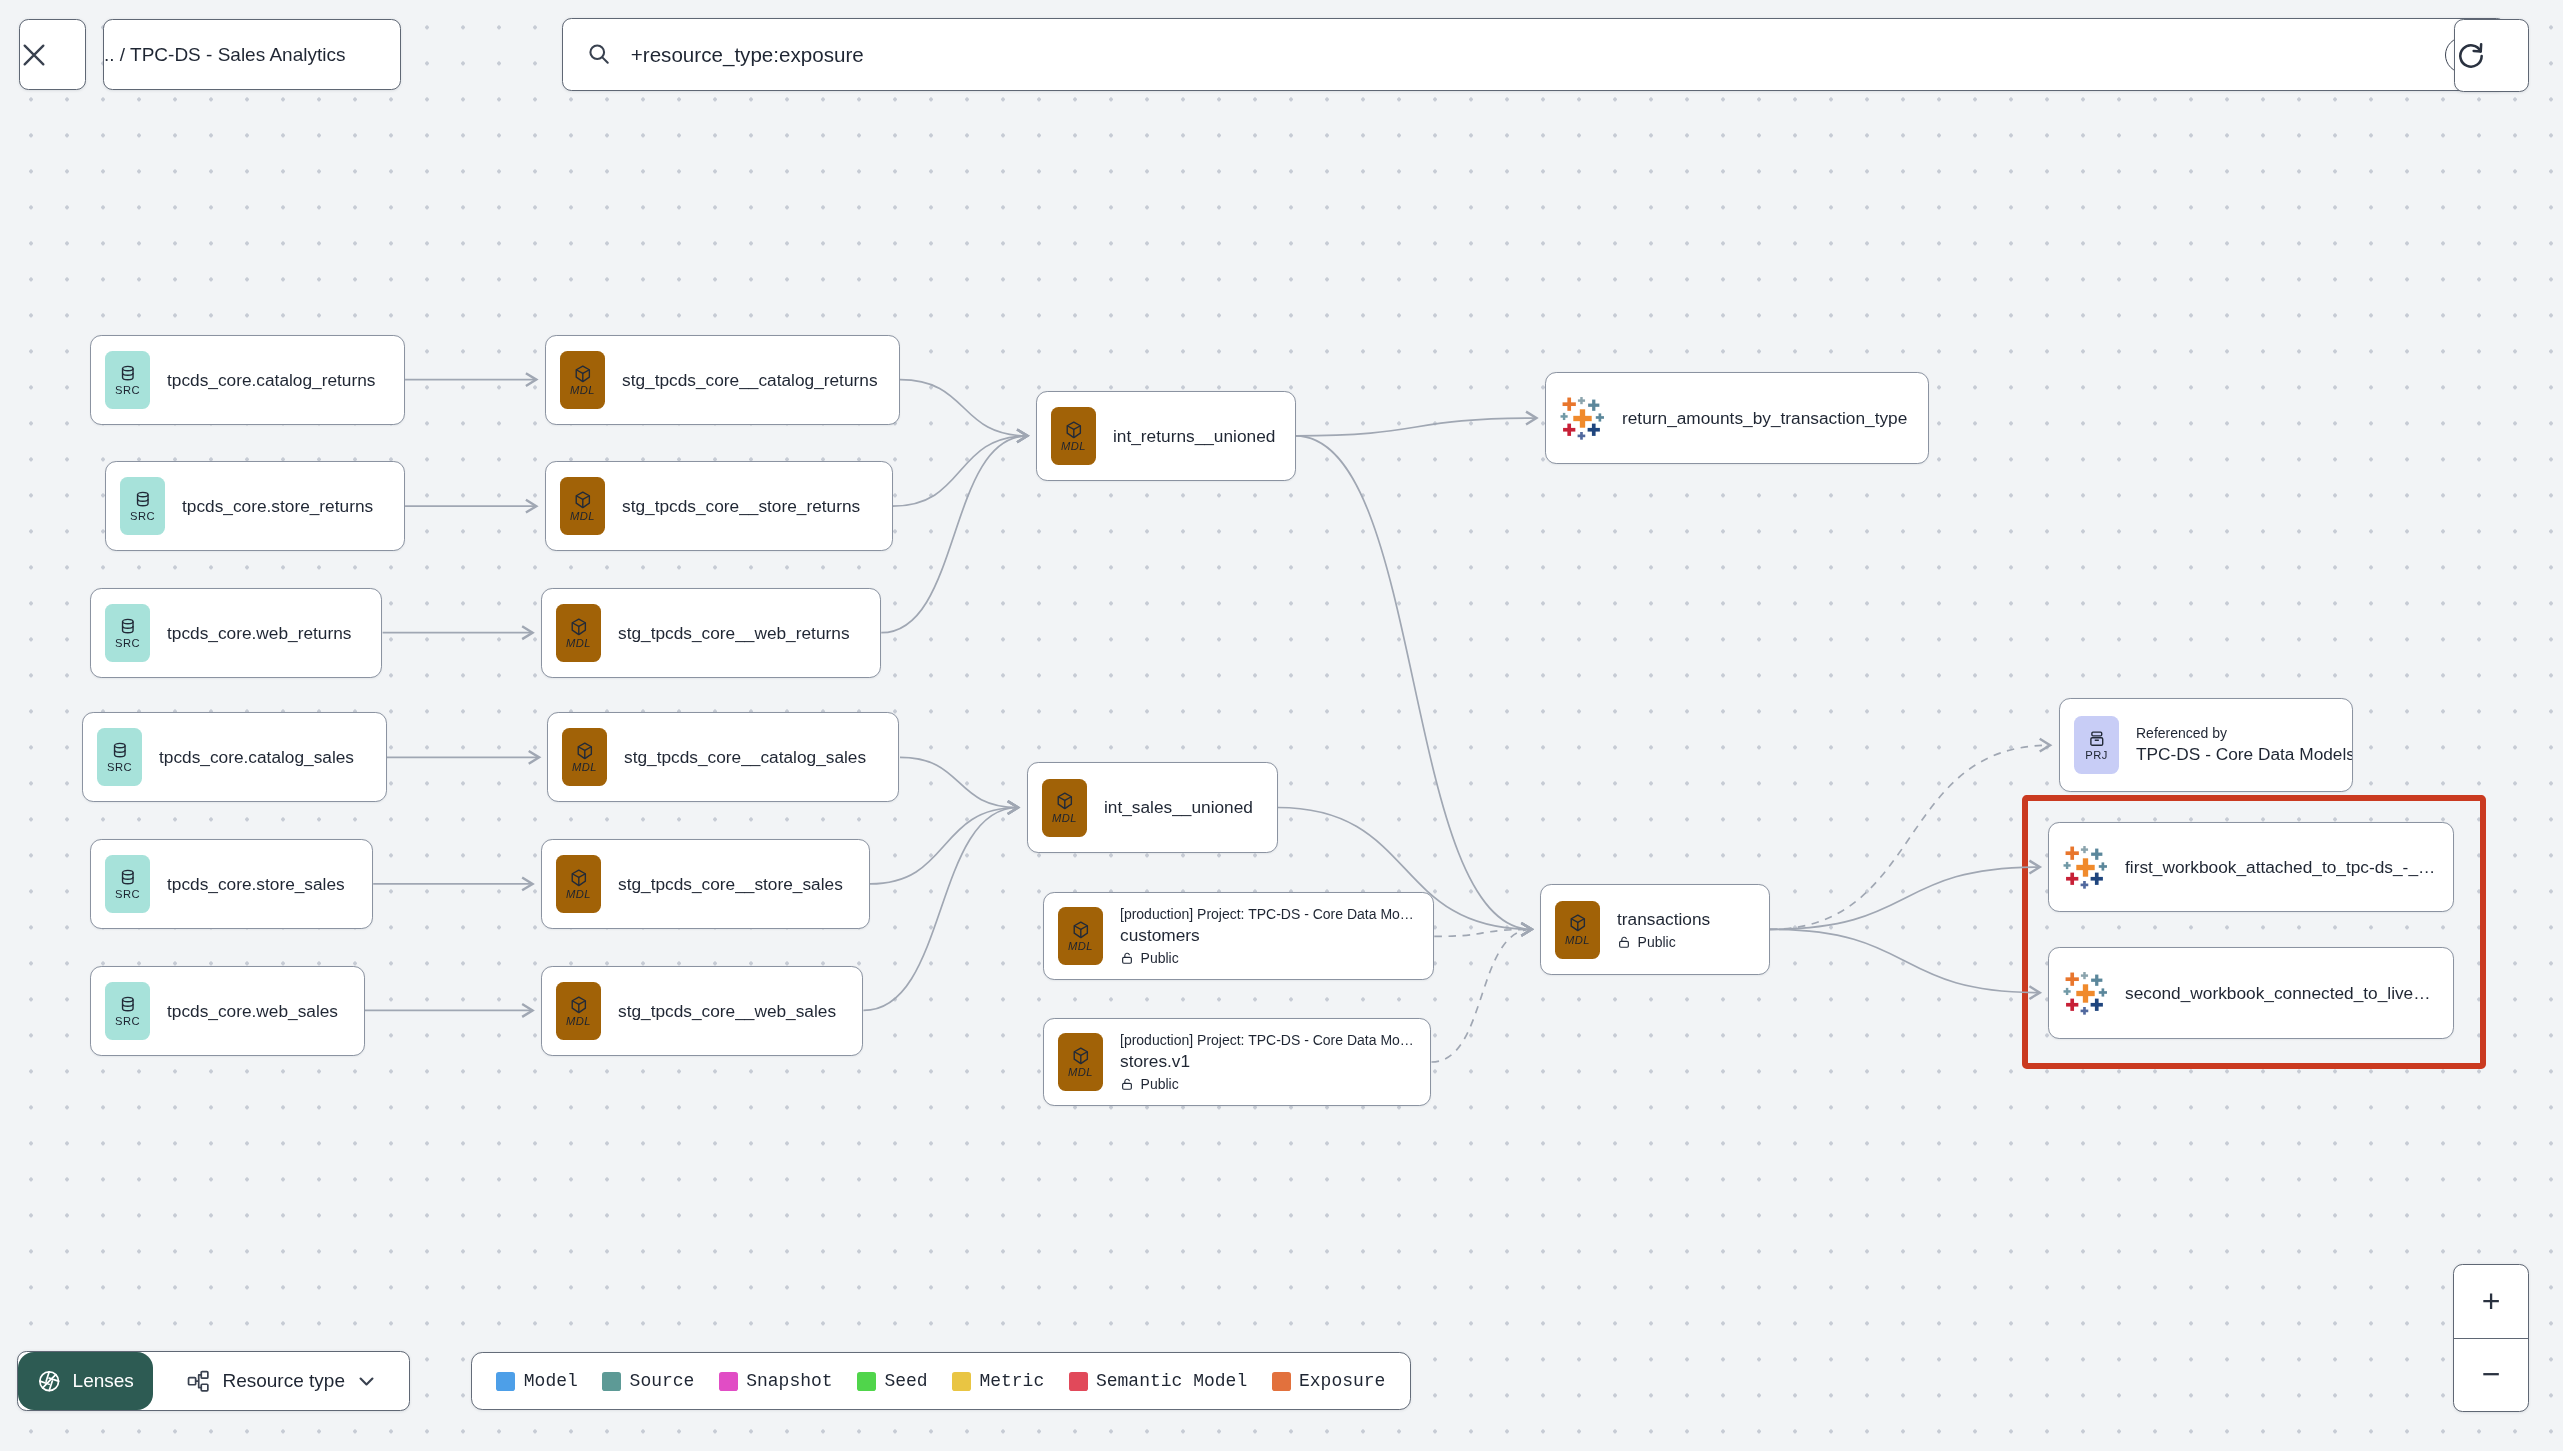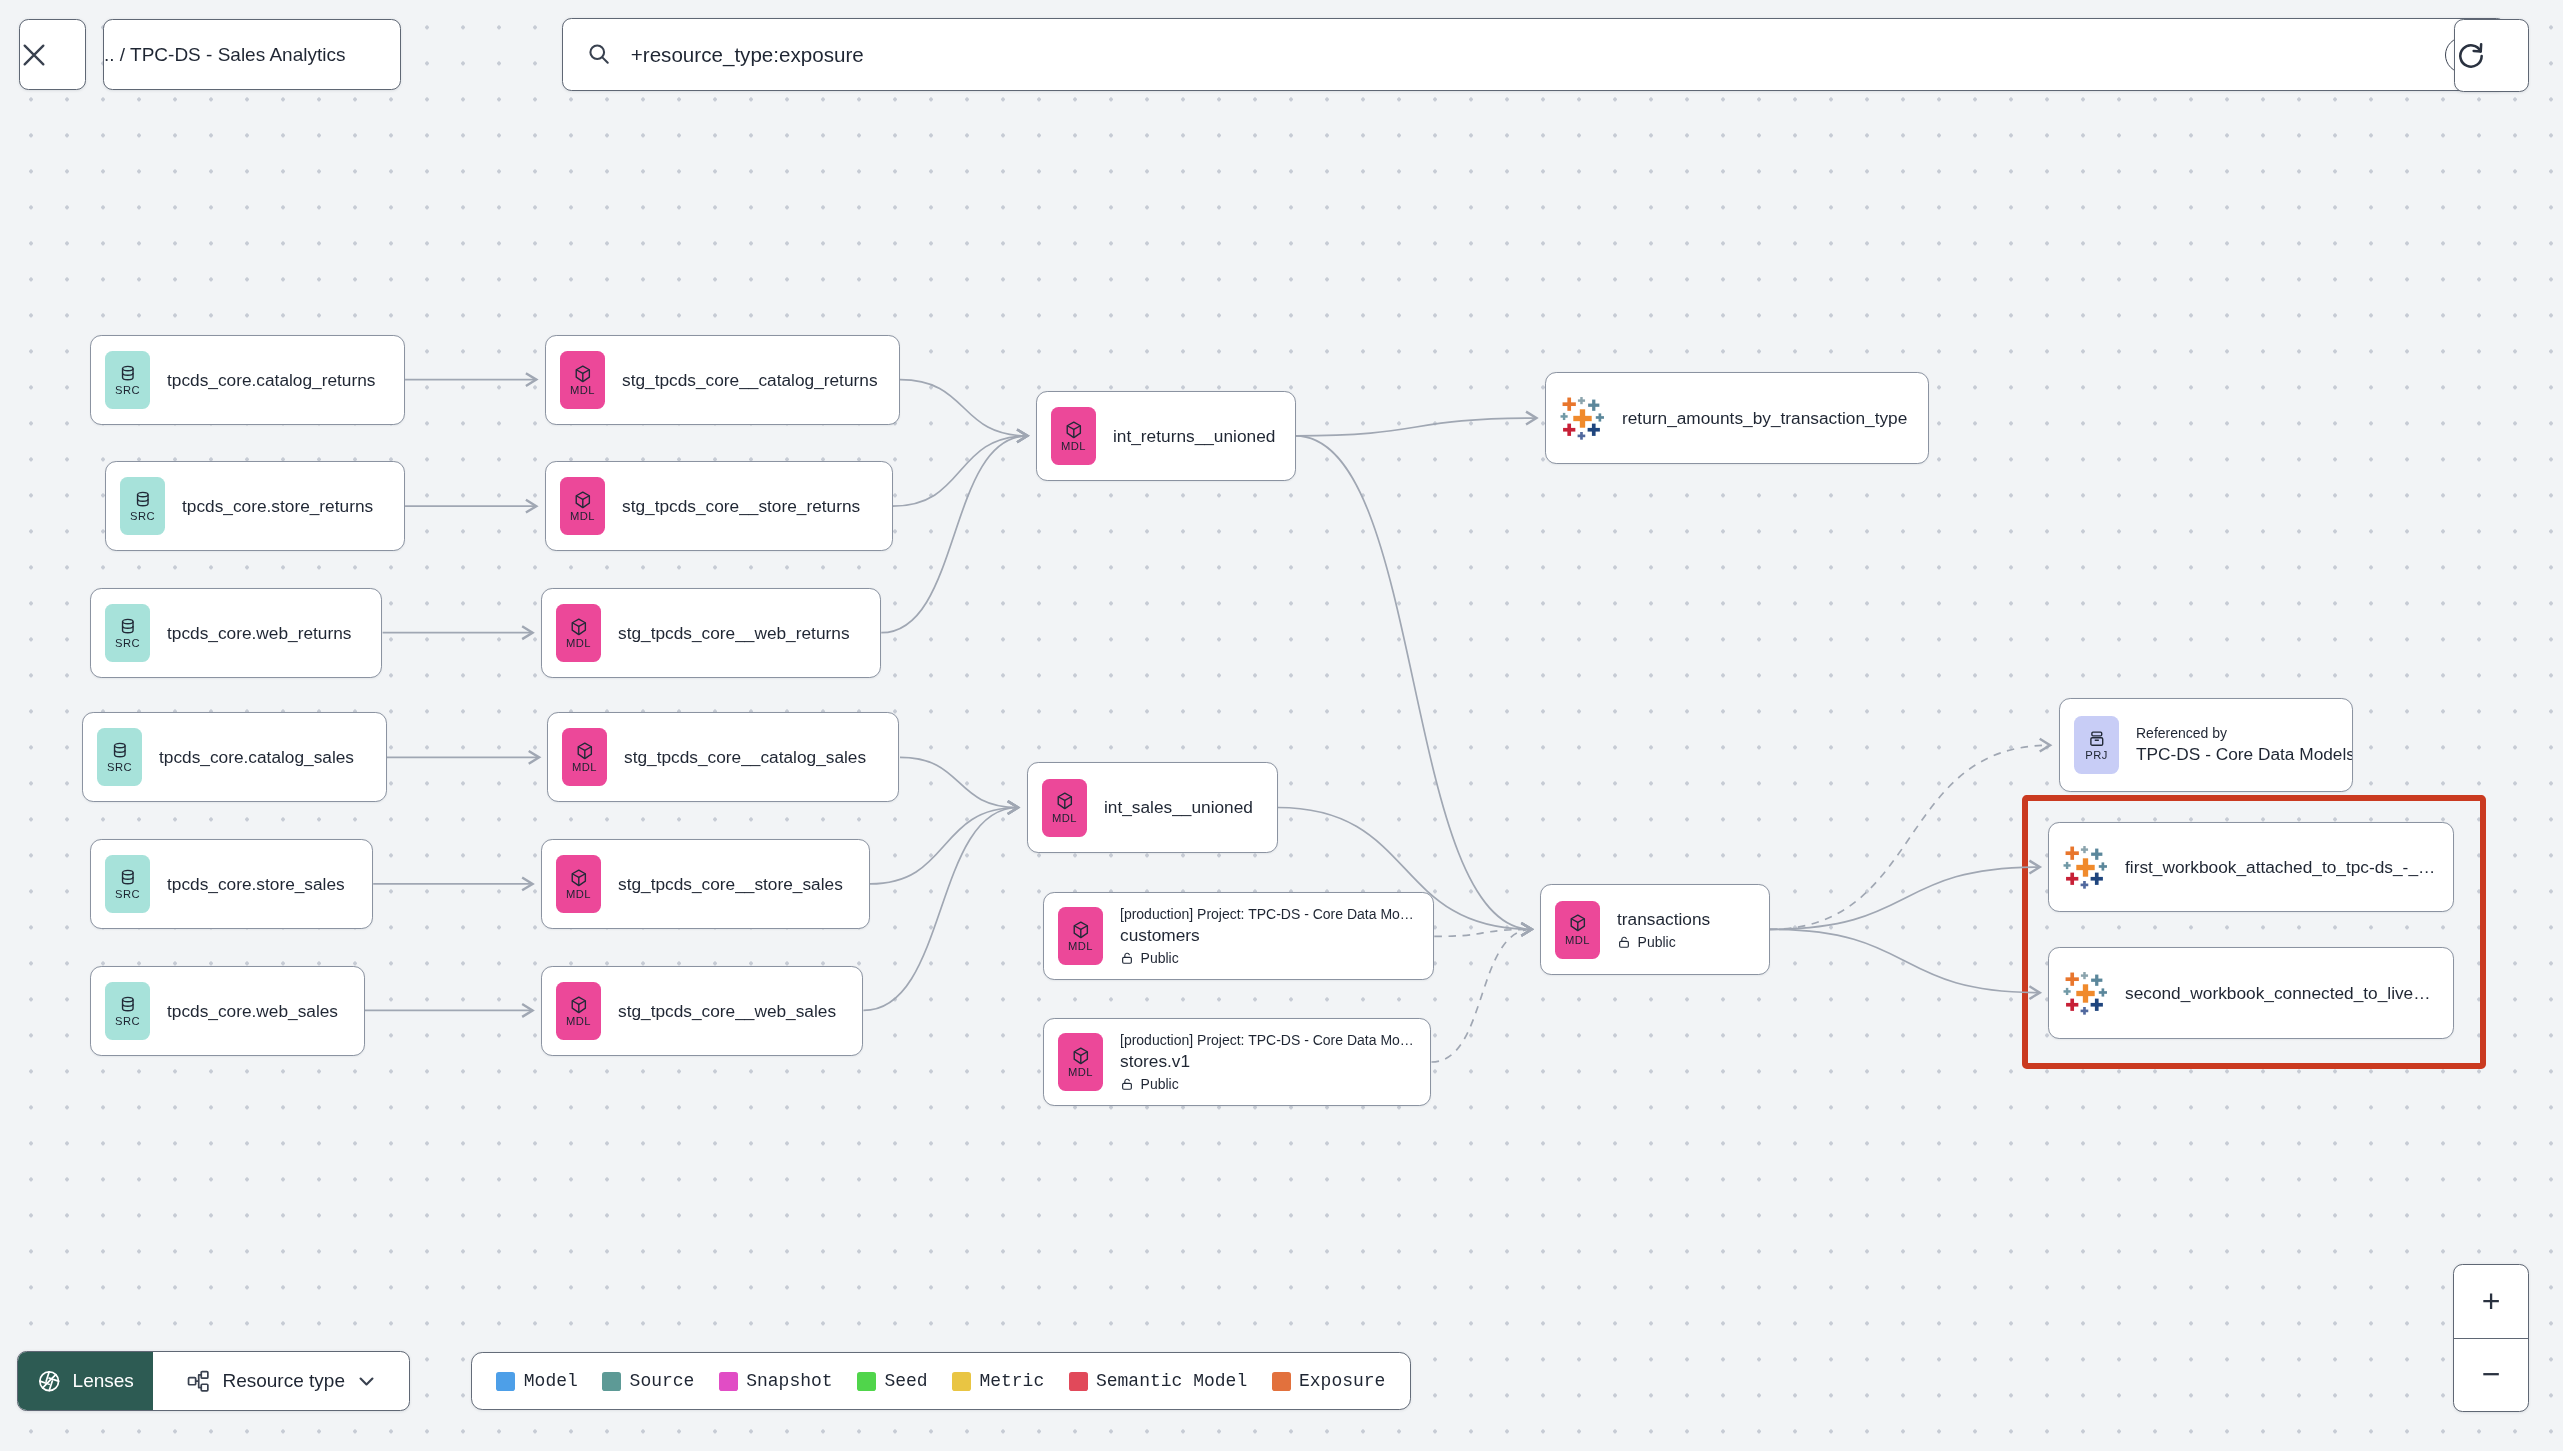--- a/index.html
+++ b/index.html
@@ -33,38 +33,38 @@
   .edge{fill:none;stroke:#a0a7b3;stroke-width:1.8px;}
   .edge--dashed{stroke-dasharray:8 7;}
   .node{
     position:absolute;z-index:3;background:#fff;border:1.9px solid #8b93a1;border-radius:11.2px;
     display:flex;align-items:center;padding:0 14px;gap:17px;box-sizing:border-box;
     overflow:hidden;cursor:pointer;box-shadow:0 0.9px 1.9px rgba(25,35,55,.06);
   }
   .chip{width:45px;height:58px;border-radius:7.5px;flex:none;display:flex;flex-direction:column;
     align-items:center;justify-content:center;}
   .node--source .chip{background:#a7e2da;}
-  .node--model .chip{background:#ec4899;}
+  .node--model .chip{background:#a16207;font-style:italic;}
   .node--project .chip{background:#c8cdf6;}
   .chip svg{width:21.6px;height:19.7px;}
   .chip-label{font-size:11.2px;letter-spacing:0.4px;color:#1c2330;margin-top:0.9px;}
   .tableau{width:45px;height:45px;flex:none;}
   .nbody{display:flex;flex-direction:column;justify-content:center;min-width:0;}
   .nbody>*{white-space:nowrap;}
   .ntop{font-size:14px;margin-bottom:2.8px;}
   .ntitle{font-size:17.3px;}
   .naccess{font-size:14px;display:flex;align-items:center;gap:6.6px;margin-top:3.7px;}
   .naccess svg{width:14px;height:14px;}
 
   
   #lens-group{position:absolute;left:17px;top:1351px;height:60px;display:flex;z-index:4;
     border:1.9px solid #5f6774;border-radius:9.4px;overflow:hidden;background:#fff;
     box-shadow:0 0.9px 2.8px rgba(25,35,55,.10);box-sizing:border-box;}
   #lenses-btn{background:#2d5b53;color:#fff;display:flex;align-items:center;gap:11.2px;
-    padding:10px 19px;font-size:19px;cursor:pointer;}
+    padding:10px 19px;font-size:19px;cursor:pointer;border-radius:16px;}
   #rtype-btn{display:flex;align-items:center;gap:12.2px;padding:0 33px;font-size:19px;cursor:pointer;}
   #legend{position:absolute;left:471px;top:1352px;height:58px;z-index:4;background:#fff;
     border:1.9px solid #646c79;border-radius:11.2px;display:flex;align-items:center;gap:24.4px;
     padding:0 24.4px;font-size:18px;box-sizing:border-box;box-shadow:0 0.9px 2.8px rgba(25,35,55,.08);}
   .lg-item{display:flex;align-items:center;gap:8.4px;font-family:Liberation Mono, monospace;}
   .lg-swatch{width:19px;height:19px;border-radius:2.8px;flex:none;}
   #zoom-ctl{position:absolute;left:2453px;top:1264px;width:76px;height:148px;z-index:4;
     background:#fff;border:1.9px solid #5f6774;border-radius:9.4px;box-sizing:border-box;
     display:flex;flex-direction:column;box-shadow:0 0.9px 2.8px rgba(25,35,55,.10);}
   .zoom-cell{flex:1;display:flex;align-items:center;justify-content:center;font-size:32px;

